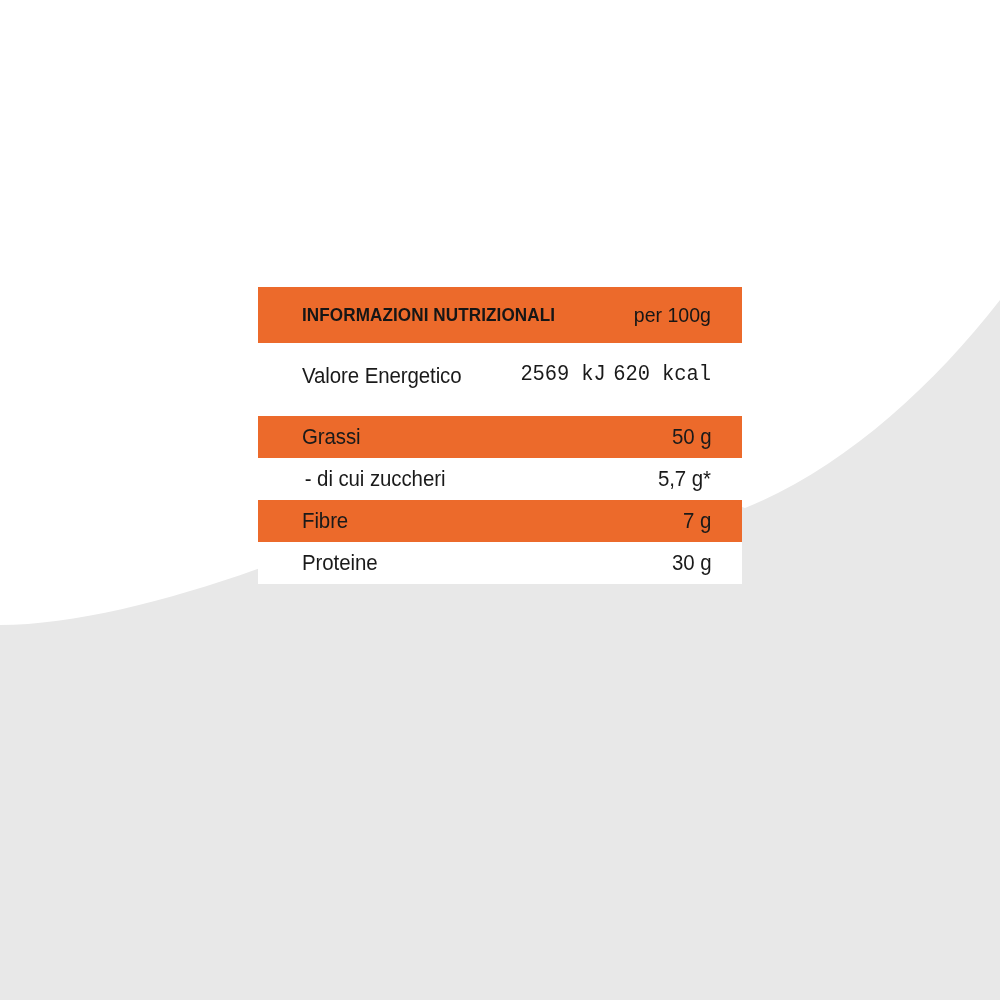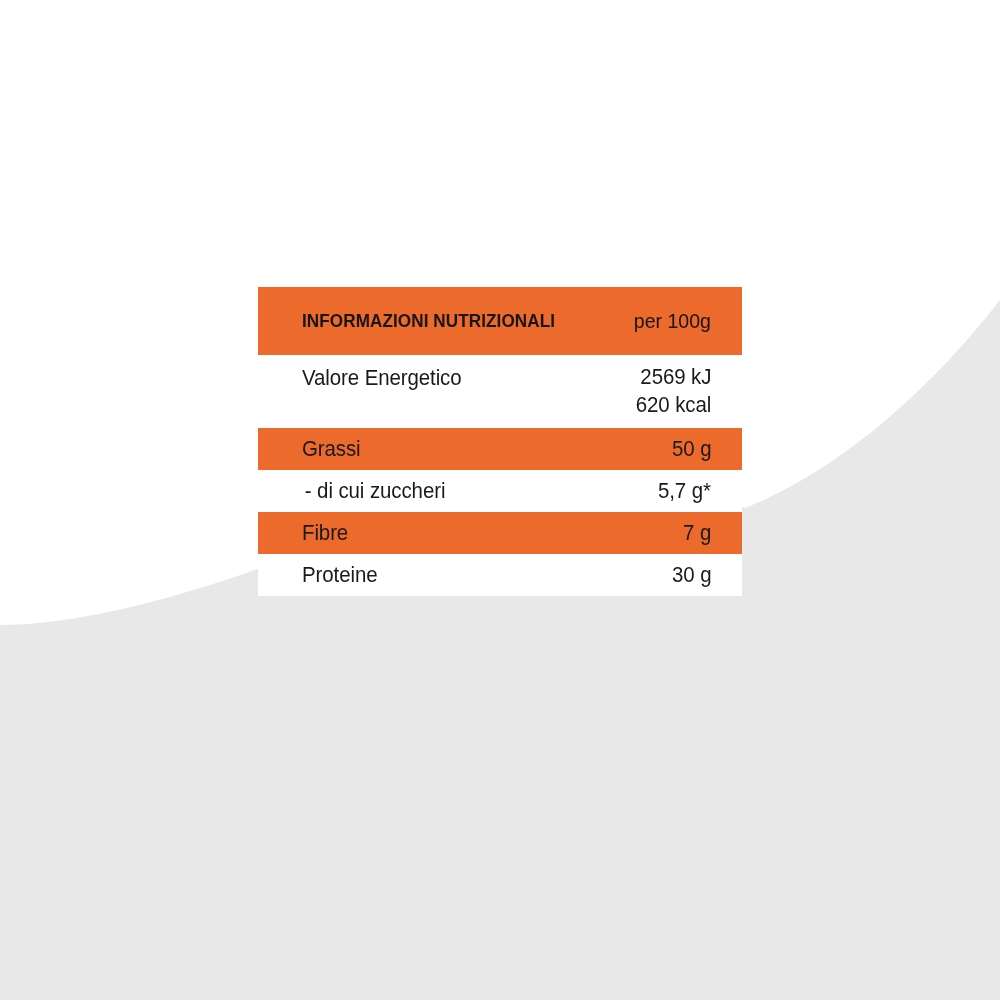--- a/index.html
+++ b/index.html
@@ -40,27 +40,27 @@
     align-items: center;
     justify-content: space-between;
     width: 100%;
     padding: 0 31px 0 44px;
   }
 
   .nt-row.band-orange { background: #EC6A2B; }
   .nt-row.band-white  { background: #FFFFFF; }
 
   .nt-row.header {
-    height: 68px;
+    height: 56px;
   }
 
   .nt-row.energy {
     height: 73px;
     align-items: flex-start;
-    padding-top: 8px;
+    padding-top: 18px;
   }
 
   .nt-row.normal {
     height: 42px;
     align-items: center;
   }
 
   .nt-label {
     font-size: 22px;
     font-weight: 400;
@@ -101,23 +101,24 @@
     font-size: 21px;
     font-weight: 400;
     color: #161616;
     white-space: nowrap;
     transform: scaleX(0.93);
     transform-origin: right center;
   }
 
   .nt-energy-values {
     display: flex;
-    flex-direction: column;
+    flex-direction: row;
     align-items: flex-end;
     line-height: 1.28;
+    font-family: Liberation Mono, monospace;
   }
 
   .nt-energy-values .nt-value {
     display: block;
   }
 
   .nt-row.energy .nt-label {
     margin-top: 2px;
   }
 </style>

